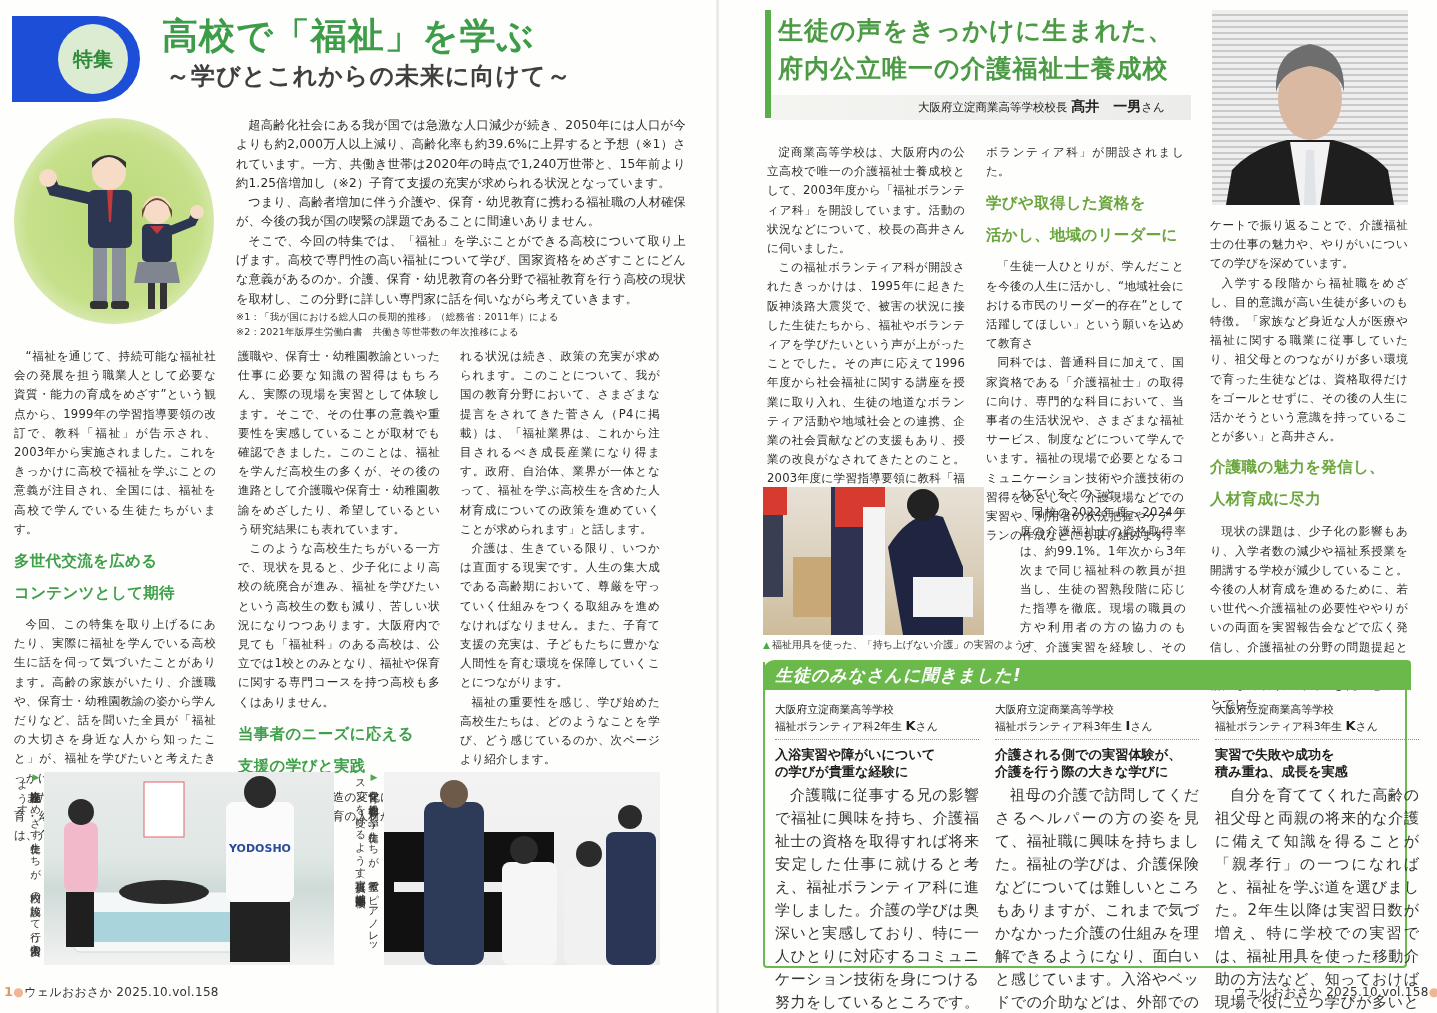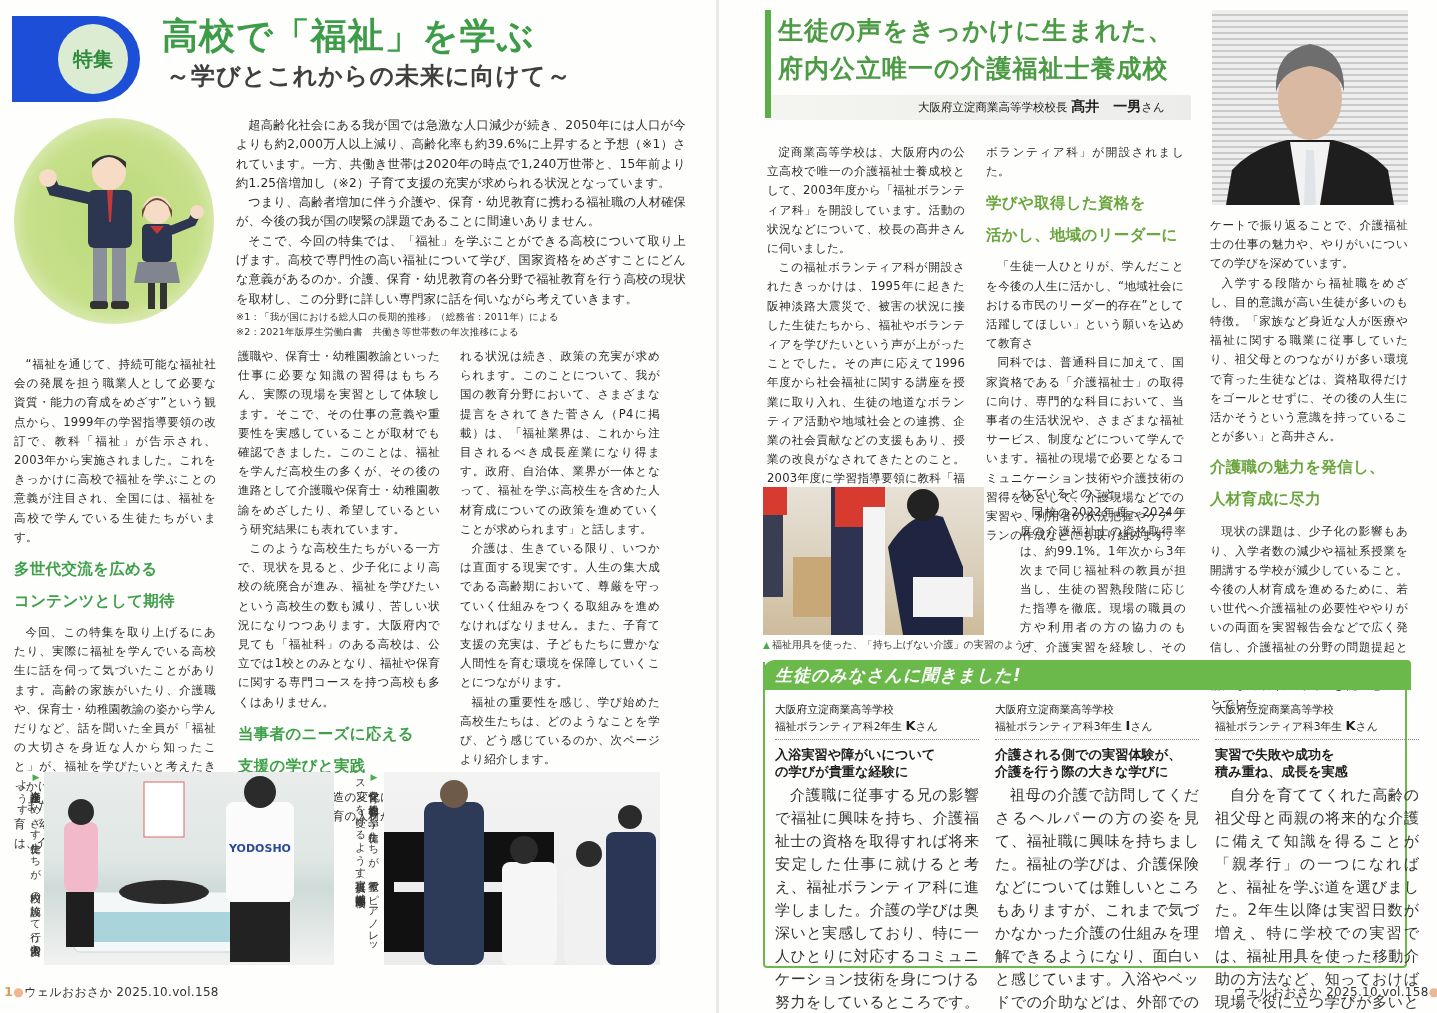--- a/index.html
+++ b/index.html
@@ -96,21 +96,21 @@
 </div>
 
 <div class="abs body-text" style="left:236px; top:116px; width:450px; font-size:12.2px; line-height:19.3px;">
   <p>超高齢化社会にある我が国では急激な人口減少が続き、2050年には人口が今よりも約2,000万人以上減り、高齢化率も約39.6%に上昇すると予想（※1）されています。一方、共働き世帯は2020年の時点で1,240万世帯と、15年前より約1.25倍増加し（※2）子育て支援の充実が求められる状況となっています。</p>
   <p>つまり、高齢者増加に伴う介護や、保育・幼児教育に携わる福祉職の人材確保が、今後の我が国の喫緊の課題であることに間違いありません。</p>
   <p>そこで、今回の特集では、「福祉」を学ぶことができる高校について取り上げます。高校で専門性の高い福祉について学び、国家資格をめざすことにどんな意義があるのか。介護、保育・幼児教育の各分野で福祉教育を行う高校の現状を取材し、この分野に詳しい専門家に話を伺いながら考えていきます。</p>
   <p class="footnote">※1：「我が国における総人口の長期的推移」（総務省：2011年）による</p>
   <p class="footnote">※2：2021年版厚生労働白書　共働き等世帯数の年次推移による</p>
 </div>
 
-<div class="abs body-text" style="left:14px; top:347px; width:202px;margin-top:8px;">
+<div class="abs body-text" style="left:14px; top:347px; width:202px;">
   <p>“福祉を通じて、持続可能な福祉社会の発展を担う職業人として必要な資質・能力の育成をめざす”という観点から、1999年の学習指導要領の改訂で、教科「福祉」が告示され、2003年から実施されました。これをきっかけに高校で福祉を学ぶことの意義が注目され、全国には、福祉を高校で学んでいる生徒たちがいます。</p>
   <div class="sub-head" style="white-space:pre-line;">多世代交流を広める
 コンテンツとして期待</div>
   <p>今回、この特集を取り上げるにあたり、実際に福祉を学んでいる高校生に話を伺って気づいたことがあります。高齢の家族がいたり、介護職や、保育士・幼稚園教諭の姿から学んだりなど、話を聞いた全員が「福祉の大切さを身近な人から知ったこと」が、福祉を学びたいと考えたきっかけになっていました。</p>
   <p>また、高校の福祉科で介護や、保育・幼児教育について学ぶ生徒たちは、介</p>
 </div>
 
 <div class="abs body-text" style="left:238px; top:347px; width:202px;">
   <p class="noindent">護職や、保育士・幼稚園教諭といった仕事に必要な知識の習得はもちろん、実際の現場を実習として体験します。そこで、その仕事の意義や重要性を実感していることが取材でも確認できました。このことは、福祉を学んだ高校生の多くが、その後の進路として介護職や保育士・幼稚園教諭をめざしたり、希望しているという研究結果にも表れています。</p>
   <p>このような高校生たちがいる一方で、現状を見ると、少子化により高校の統廃合が進み、福祉を学びたいという高校生の数も減り、苦しい状況になりつつあります。大阪府内で見ても「福祉科」のある高校は、公立では1校とのみとなり、福祉や保育に関する専門コースを持つ高校も多くはありません。</p>

